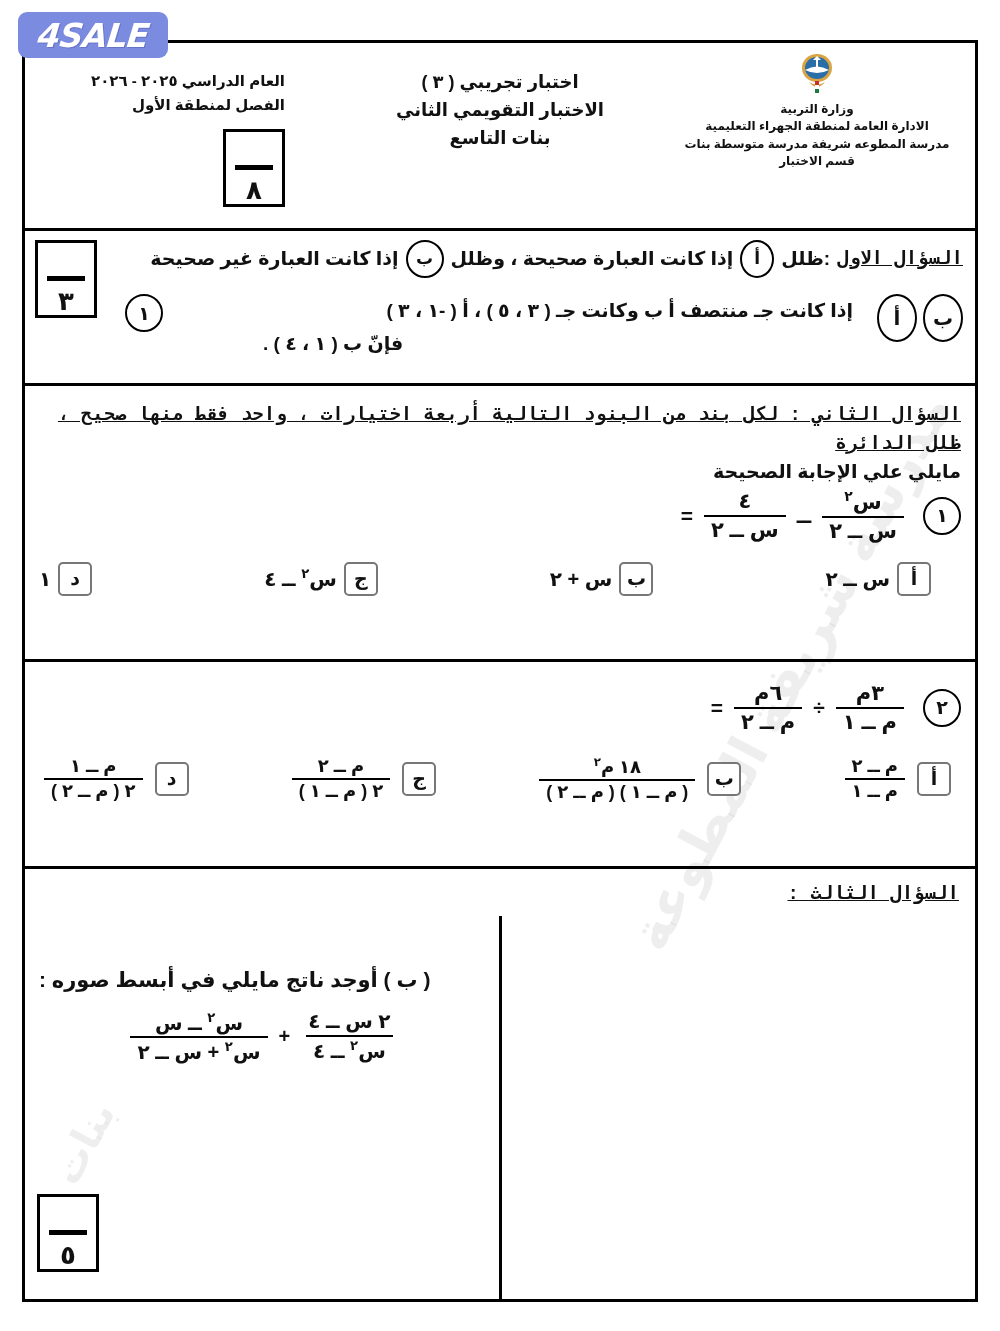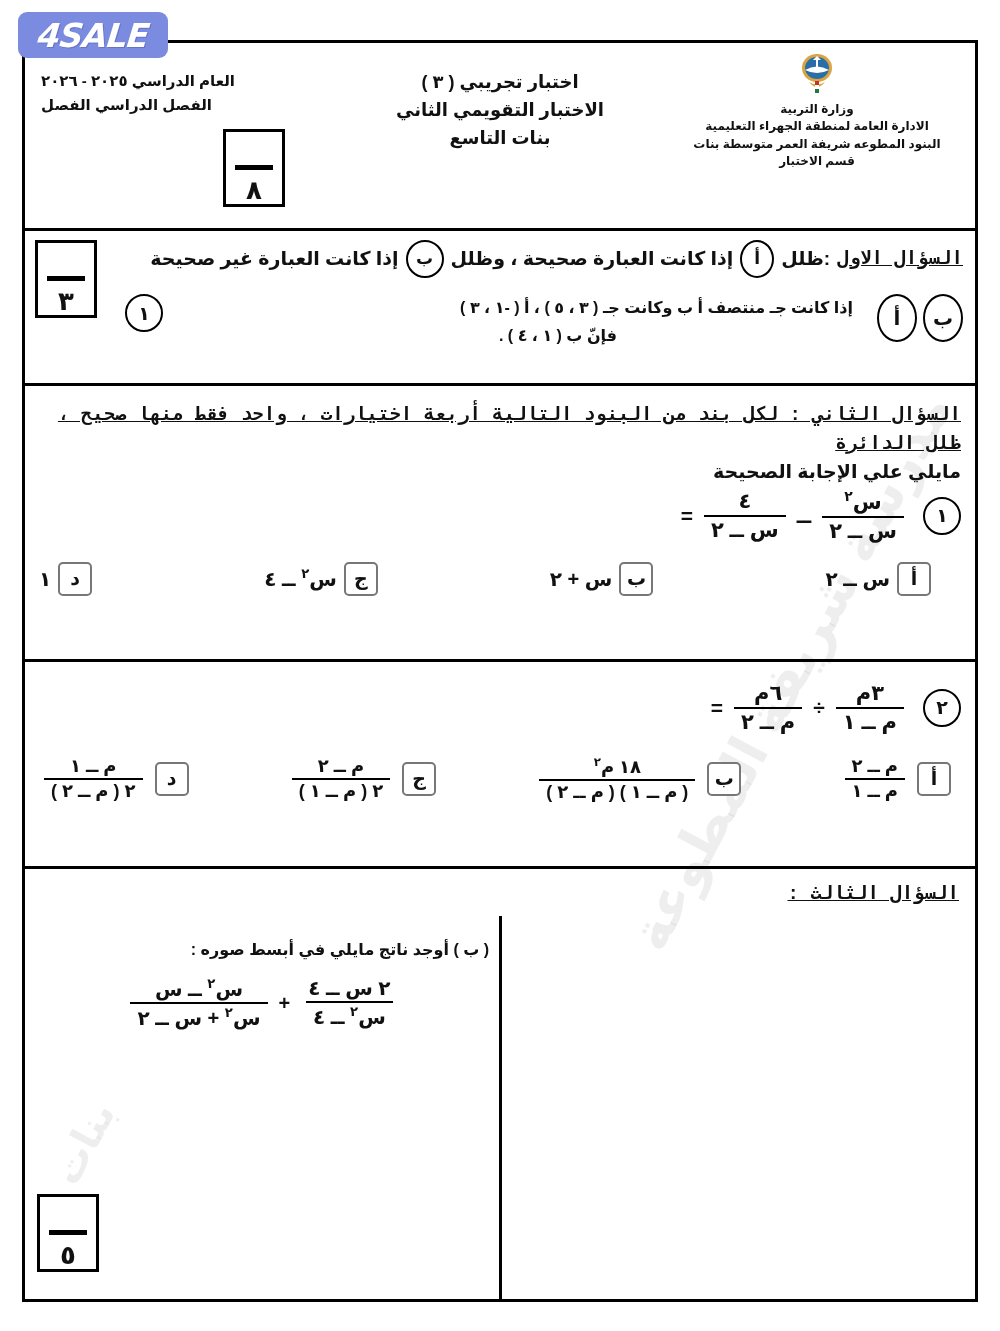--- a/index.html
+++ b/index.html
@@ -125,21 +125,21 @@
     position: absolute;
     left: 10px;
     top: 26px;
     width: 250px;
     text-align: left;
     font-size: 15px;
     font-weight: bold;
     line-height: 1.6;
     direction: rtl;
   }
-  .hdr-left .lines { text-align: left; padding-left: 6px;}
+  .hdr-left .lines { text-align: right; padding-left: 6px;}
 
   
   .markbox {
     width: 62px;
     height: 78px;
     border: 3px solid #000;
     box-sizing: border-box;
     position: relative;
     background: #fff;
   }
@@ -278,34 +278,34 @@
             <path d="M18 9 l4 -4 l4 4 z" fill="#ffffff"></path>
             <rect x="21" y="8" width="2" height="10" fill="#ffffff"></rect>
             <path d="M14 31 q8 10 16 0 q-8 5 -16 0z" fill="#d9a441"></path>
             <rect x="20" y="30" width="4" height="12" fill="#c9302c"></rect>
             <rect x="20" y="34" width="4" height="4" fill="#ffffff"></rect>
             <rect x="20" y="38" width="4" height="4" fill="#1c7a3e"></rect>
           </svg>
         </div>
         <div>وزارة      التربية</div>
         <div>الادارة العامة لمنطقة الجهراء التعليمية</div>
-        <div>البنود المطوعه شريفة العمر متوسطة بنات</div>
+        <div>مدرسة المطوعه شريفة مدرسة متوسطة بنات</div>
         <div>قسم الاختبار</div>
       </div>
 
       <div class="hdr-center">
         <div>اختبار تجريبي ( ٣ )</div>
         <div>الاختبار التقويمي الثاني</div>
         <div>بنات التاسع</div>
       </div>
 
       <div class="hdr-left">
         <div class="lines">
           <div>العام الدراسي ٢٠٢٥ - ٢٠٢٦</div>
-          <div>الفصل الدراسي الفصل</div>
+          <div>الفصل لمنطقة الأول</div>
         </div>
         <div style="margin-top:12px;">
           <div class="markbox">
             <div class="bar"></div>
             <div class="den">٨</div>
           </div>
         </div>
       </div>
     </div>
 
@@ -332,23 +332,23 @@
         </div>
 
         <div style="display:flex; direction:rtl; align-items:flex-start; margin-top:16px; gap:14px;">
 
           <div style="display:flex; gap:6px; align-items:center;">
             <span class="bubble">ب</span>
             <span class="bubble">أ</span>
           </div>
 
           <div style="flex:1; display:flex; direction:rtl; align-items:flex-start; gap:10px; justify-content:flex-end;">
-            <div style="flex:1; text-align:right; font-size:16px; font-weight:bold; line-height:1.75; padding-right:10px;">
+            <div style="flex:1; text-align:right; font-size:19px; font-weight:bold; line-height:1.75; padding-right:10px;">
               <div>إذا كانت جـ منتصف أ ب وكانت جـ ( ٣ ، ٥ ) ، أ ( -١ ، ٣ )</div>
-              <div style="text-align:center; padding-left:90px;">فإنّ ب ( ١ ، ٤ ) .</div>
+              <div style="text-align:left; padding-left:90px;">فإنّ ب ( ١ ، ٤ ) .</div>
             </div>
             <span class="num-circle">١</span>
           </div>
         </div>
       </div>
     </div>
 
     <div class="hrule" style="top:340px;"></div>
 
     <div class="sec" style="top:340px; height:276px;">
@@ -456,21 +456,21 @@
     <div class="hrule" style="top:823px;"></div>
 
     <div class="sec" style="top:823px; bottom:0;">
 
       <div style="position:absolute; right:16px; top:14px;margin-left:40px;" class="q-title underline-head">السؤال الثالث :</div>
 
       <div class="divider-v" style="left:474px; top:50px; height:385px;"></div>
 
 
       <div style="position:absolute; left:14px; top:72px; width:450px; text-align:center;">
-        <div class="q-title" style="text-align:right; font-size:16px;">( ب ) أوجد ناتج مايلي في أبسط صوره :</div>
+        <div class="q-title" style="text-align:left; font-size:21px;margin-top:26px;">( ب ) أوجد ناتج مايلي في أبسط صوره :</div>
         <div style="margin-top:14px; display:flex; justify-content:center; align-items:center; gap:6px; font-size:20px; font-weight:bold; direction:rtl;">
           <span class="frac">
             <span class="num">٢ س ــ ٤</span>
             <span class="den">س<sup>٢</sup> ــ ٤</span>
           </span>
           <span>+</span>
           <span class="frac">
             <span class="num">س<sup>٢</sup> ــ س</span>
             <span class="den">س<sup>٢</sup> + س ــ ٢</span>
           </span>

